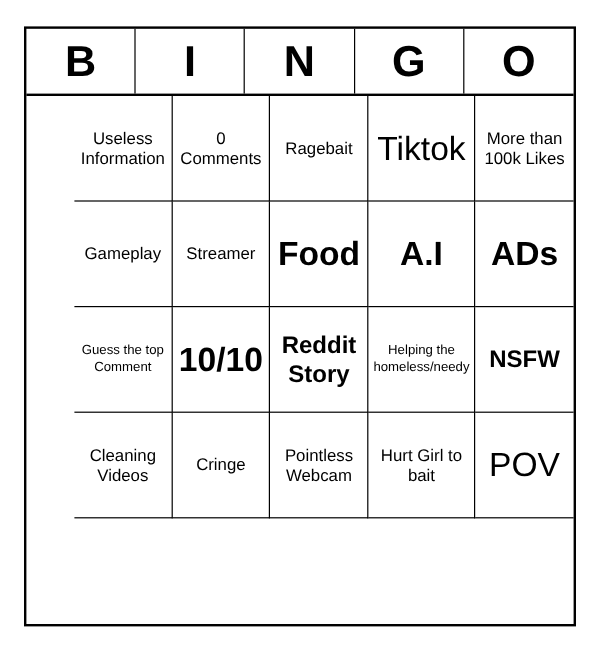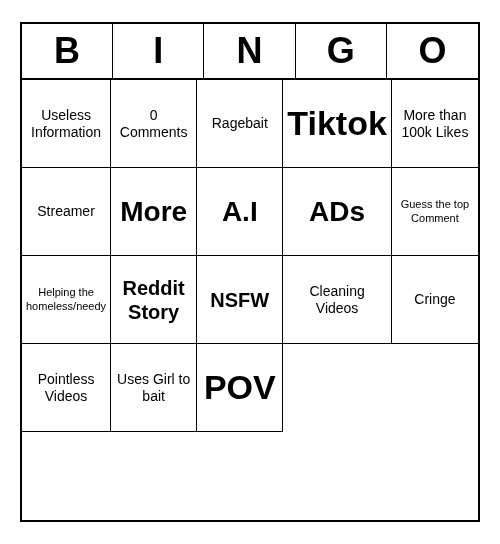--- a/index.html
+++ b/index.html
@@ -40,20 +40,21 @@
     }
 
     .bingo-header-cell:last-child {
       border-right: none;
     }
 
     .bingo-grid {
       display: grid;
       grid-template-columns: repeat(5, 1fr);
       grid-template-rows: repeat(5, 88px);
+      padding-left: 40px;
     }
 
     .bingo-cell {
       border-right: 1px solid #000;
       border-bottom: 1px solid #000;
       display: flex;
       justify-content: center;
       align-items: center;
       text-align: center;
       padding: 4px;
@@ -68,22 +69,22 @@
     .bingo-cell:nth-child(n+21) {
       border-bottom: none;
     }
 
     .bingo-cell.large {
       font-size: 28px;
       font-weight: bold;
     }
 
     .bingo-cell.xlarge {
-      font-size: 34px;
-      font-weight: bold;
+      font-size: 28px;
+      font-weight: normal;
     }
 
     .bingo-cell.medium {
       font-size: 20px;
       font-weight: bold;
     }
 
     .bingo-cell.small {
       font-size: 11px;
     }
@@ -98,27 +99,29 @@
       <div class="bingo-header-cell">N</div>
       <div class="bingo-header-cell">G</div>
       <div class="bingo-header-cell">O</div>
     </div>
   <div class="bingo-grid">
   <div class="bingo-cell">Useless Information</div>
       <div class="bingo-cell">0 Comments</div>
       <div class="bingo-cell">Ragebait</div>
       <div class="bingo-cell xlarge">Tiktok</div>
       <div class="bingo-cell">More than 100k Likes</div>
+      <div class="bingo-cell">Gameplay</div>
       <div class="bingo-cell">Streamer</div>
-      <div class="bingo-cell large">More</div>
+      <div class="bingo-cell large">Food</div>
       <div class="bingo-cell large">A.I</div>
       <div class="bingo-cell large">ADs</div>
       <div class="bingo-cell small">Guess the top Comment</div>
+      <div class="bingo-cell large">10/10</div>
+      <div class="bingo-cell medium">Reddit Story</div>
       <div class="bingo-cell small">Helping the homeless/needy</div>
-      <div class="bingo-cell medium">Reddit Story</div>
       <div class="bingo-cell medium">NSFW</div>
       <div class="bingo-cell">Cleaning Videos</div>
       <div class="bingo-cell">Cringe</div>
-      <div class="bingo-cell">Pointless Videos</div>
-      <div class="bingo-cell">Uses Girl to bait</div>
+      <div class="bingo-cell">Pointless Webcam</div>
+      <div class="bingo-cell">Hurt Girl to bait</div>
       <div class="bingo-cell xlarge">POV</div>
     </div>
 </div>
 
 </body></html>

